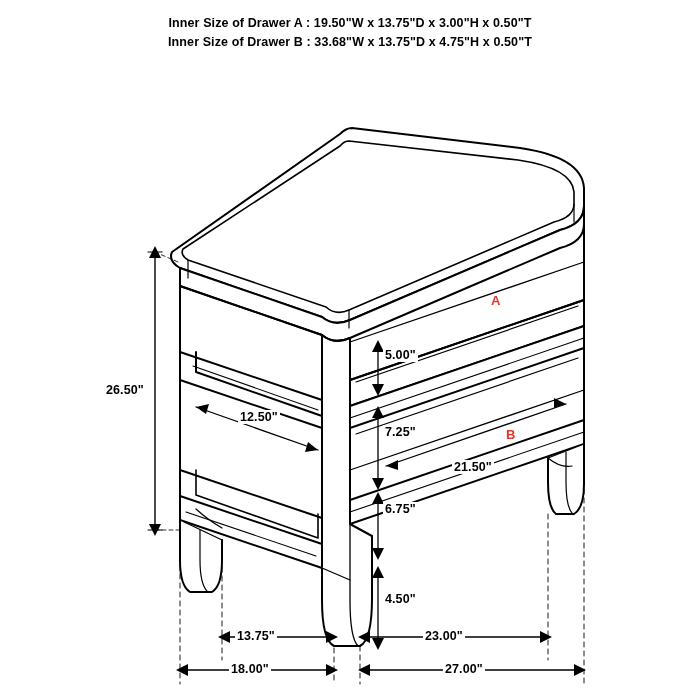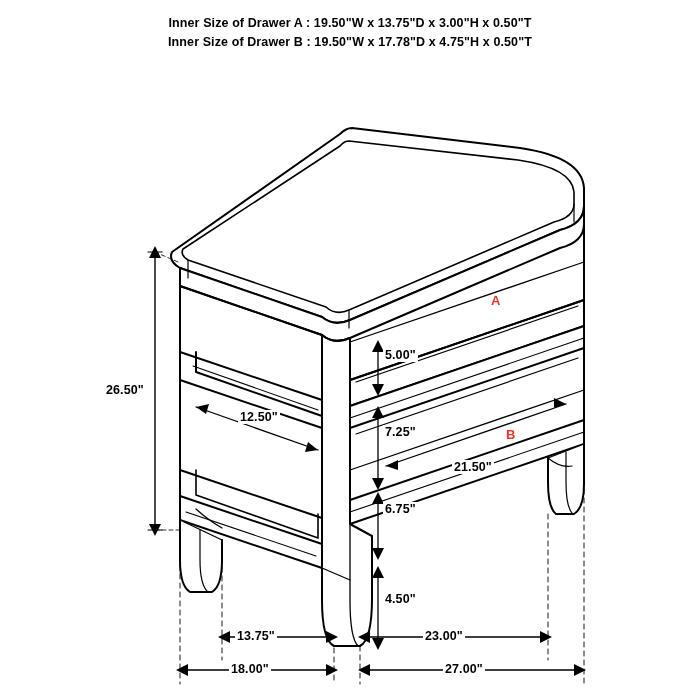--- a/index.html
+++ b/index.html
@@ -56,21 +56,21 @@
     letter-spacing: 0.2px;
   }
 </style>
 </head>
 <body>
 
 <div id="stage">
 
   <div class="header">
     <div>Inner Size of Drawer A : 19.50"W x 13.75"D x 3.00"H x 0.50"T</div>
-    <div>Inner Size of Drawer B : 19.50"W x 17.78"D x 4.75"H x 0.50"T</div>
+    <div>Inner Size of Drawer B : 33.68"W x 13.75"D x 4.75"H x 0.50"T</div>
   </div>
 
   <svg class="diagram" width="700" height="700" viewBox="0 0 700 700">
     <g fill="none" stroke="#000000" stroke-width="2" stroke-linejoin="round" stroke-linecap="round">
 
       <path d="M 352 128 L 520 148 Q 582 157 584 188 L 584 206 Q 584 224 560 230
                L 350 320 Q 334 327 322 317 L 180 268 Q 168 261 172 252 L 340 134 Q 346 128 352 128 Z" fill="#ffffff" stroke="#000000" stroke-width="2"></path>
 
       <path d="M 349 141 L 518 160 Q 572 168 574 192 L 574 204 Q 574 217 554 222
                L 349 310 Q 336 316 326 307 L 188 260 Q 180 255 183 249 L 340 146 Q 344 141 349 141 Z" fill="none" stroke="#000000" stroke-width="1.6"></path>

